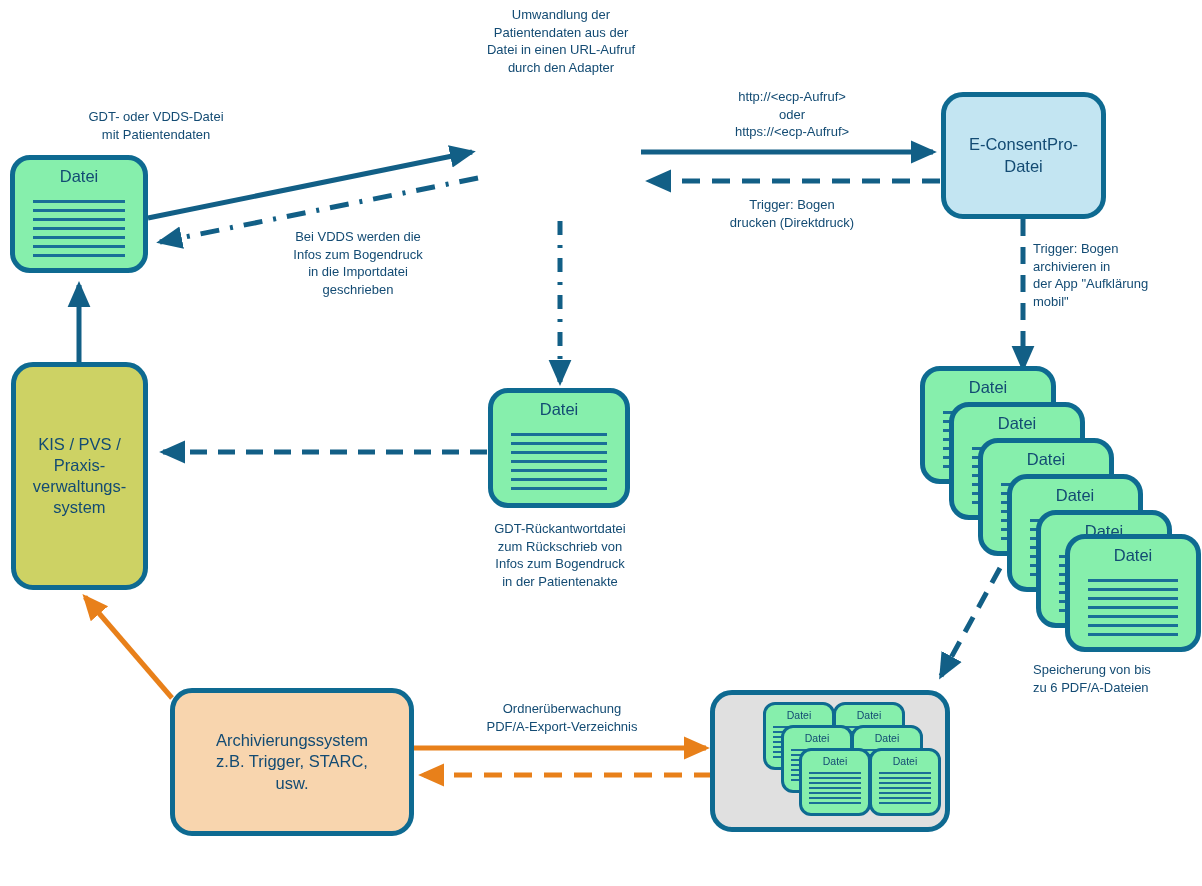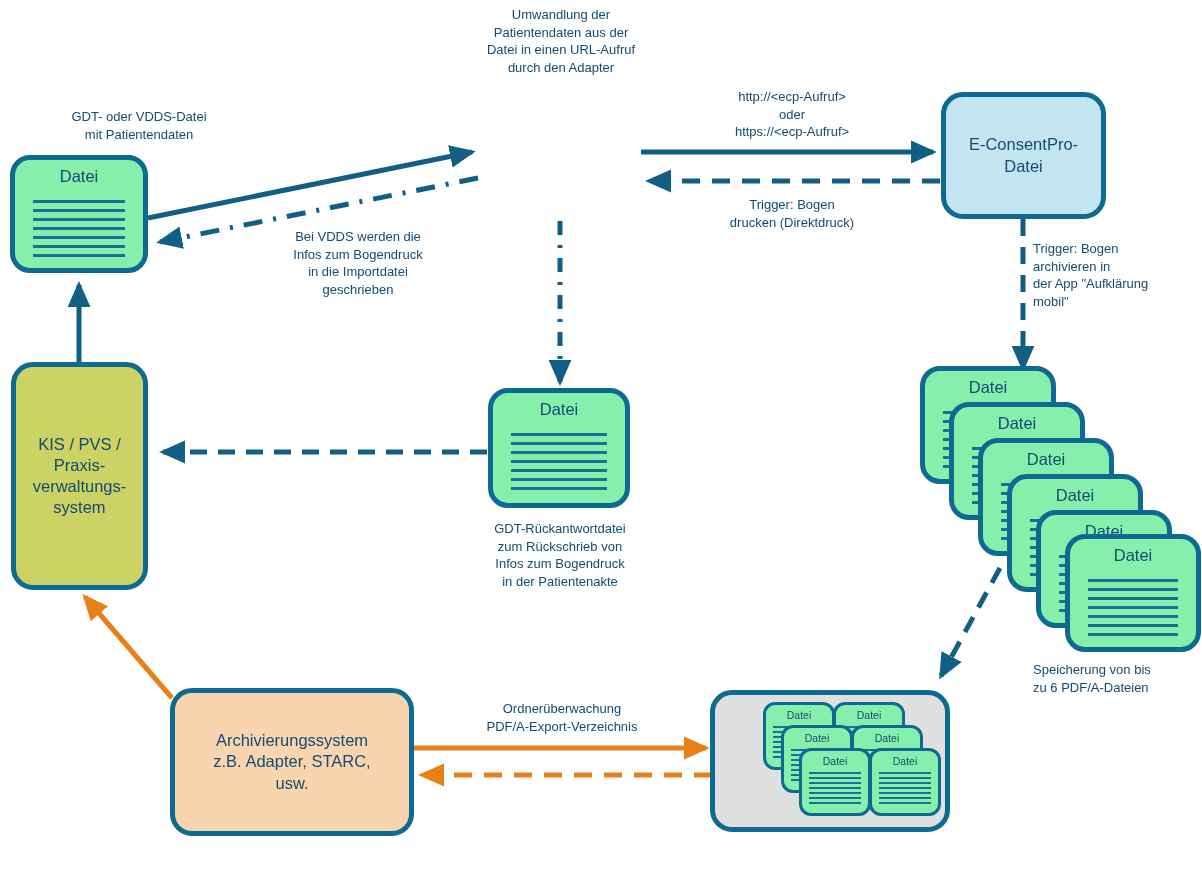--- a/index.html
+++ b/index.html
@@ -85,21 +85,21 @@
 
   <div class="node olive" style="left:11px;top:362px;width:137px;height:228px;">
     <span style="white-space:pre-line;">KIS / PVS /
 Praxis-
 verwaltungs-
 system</span>
   </div>
 
   <div class="node peach" style="left:170px;top:688px;width:244px;height:148px;">
     <span style="white-space:pre-line;">Archivierungssystem
-z.B. Adapter, STARC,
+z.B. Trigger, STARC,
 usw.</span>
   </div>
 
   <div class="node grey" style="left:710px;top:690px;width:240px;height:142px;"></div>
 
   <div class="file" style="left:10px;top:155px;width:138px;height:118px;">
     <div class="ftitle">Datei</div>
     <div class="flines">
         <i></i>
         <i></i>
@@ -267,21 +267,21 @@
           <i></i>
           <i></i>
           <i></i>
           <i></i>
           <i></i>
           <i></i>
         </div>
     </div>
   </div>
 
-  <div class="lbl c" style="left:0px;top:108px;width:190px;white-space:pre-line;padding-left:44px;">GDT- oder VDDS-Datei
+  <div class="lbl c" style="left:17px;top:108px;width:190px;white-space:pre-line;padding-left:44px;">GDT- oder VDDS-Datei
 mit Patientendaten</div>
 
   <div class="lbl c" style="left:444px;top:6px;width:234px;white-space:pre-line;">Umwandlung der
 Patientendaten aus der
 Datei in einen URL-Aufruf
 durch den Adapter</div>
 
   <div class="lbl c" style="left:232px;top:228px;width:252px;white-space:pre-line;">Bei VDDS werden die
 Infos zum Bogendruck
 in die Importdatei

